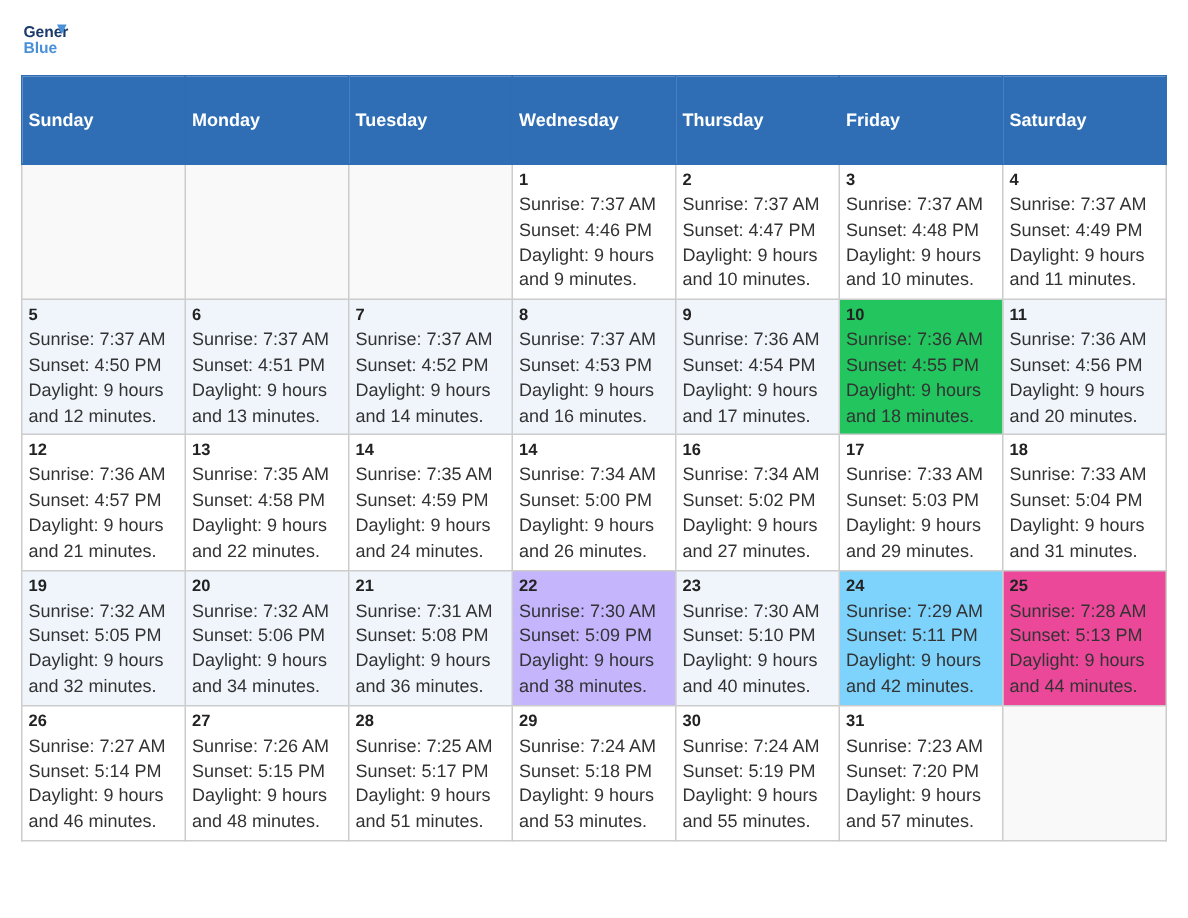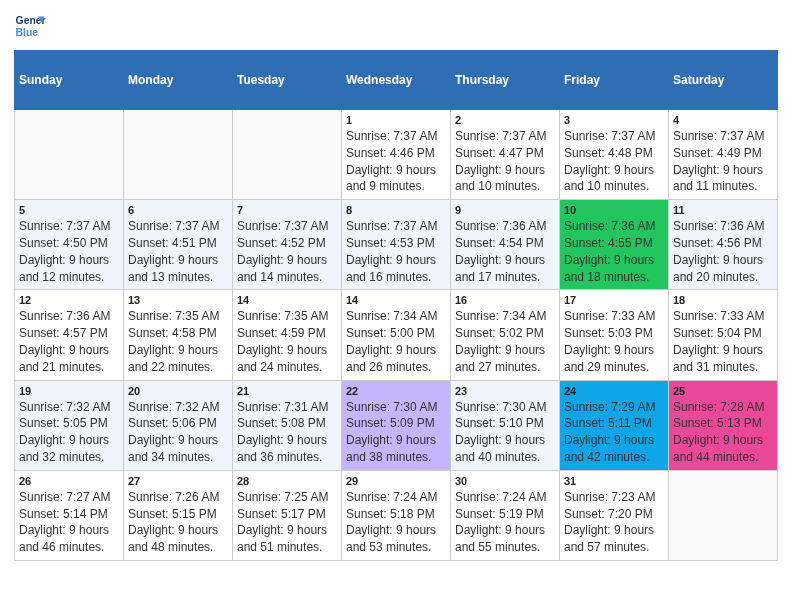--- a/index.html
+++ b/index.html
@@ -257,21 +257,21 @@
             <div class="day-info" style="white-space: pre-line;">Sunrise: 7:30 AM
 Sunset: 5:09 PM
 Daylight: 9 hours and 38 minutes.</div>
           </td>
           <td style="background: rgb(240, 245, 251); margin-top: 45px;">
             <div class="day-number">23</div>
             <div class="day-info" style="white-space: pre-line;">Sunrise: 7:30 AM
 Sunset: 5:10 PM
 Daylight: 9 hours and 40 minutes.</div>
           </td>
-          <td style="background: #0ea5e9;">
+          <td style="background: #7dd3fc;">
             <div class="day-number">24</div>
             <div class="day-info" style="white-space: pre-line;">Sunrise: 7:29 AM
 Sunset: 5:11 PM
 Daylight: 9 hours and 42 minutes.</div>
           </td>
           <td style="background: #ec4899;">
             <div class="day-number">25</div>
             <div class="day-info" style="white-space: pre-line;">Sunrise: 7:28 AM
 Sunset: 5:13 PM
 Daylight: 9 hours and 44 minutes.</div>

